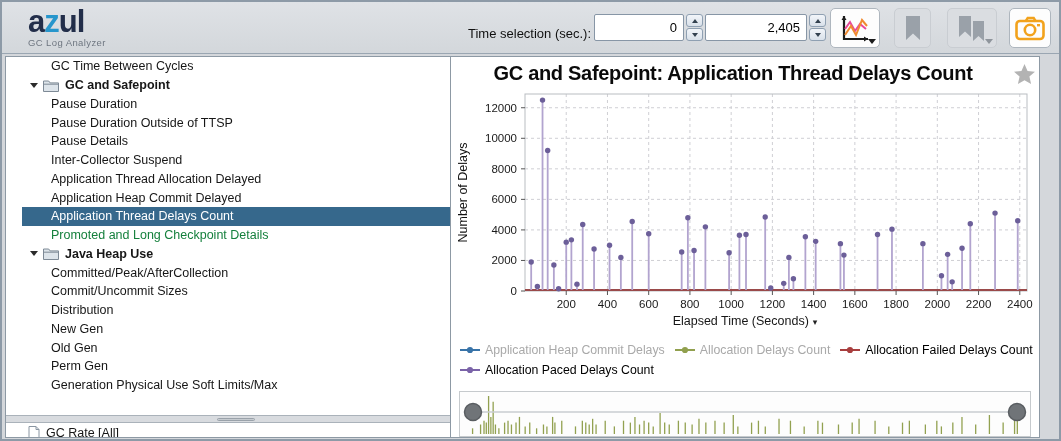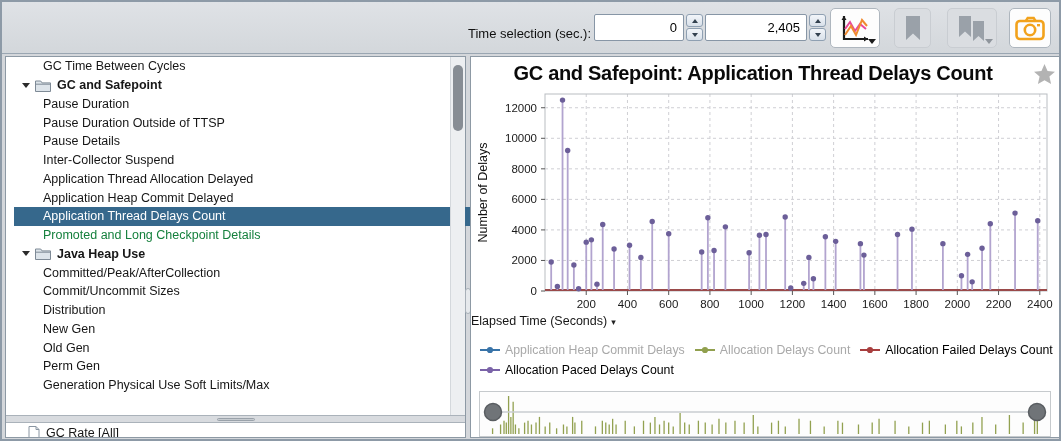--- a/index.html
+++ b/index.html
@@ -48,21 +48,21 @@
   .tool-btn.disabled { background: #dadde1; border: 1px solid #c9cdd2; }
   .dd-corner { position: absolute; right: 3px; bottom: 3px; width:0; height:0;
     border-left:4px solid transparent; border-right:4px solid transparent; border-top:5px solid #1c1c1c; }
   .tool-btn.disabled .dd-corner { border-top-color:#8f959c; }
 
   
   .left-panel {
     position: absolute; left: 3px; top: 54px; width: 461px; height: 382px;
     background: #fff; border: 1px solid #8d99a4;
   }
-  .tree { position: absolute; left: 8px; top: 0; width: 520px; height: 358px; overflow: hidden; }
+  .tree { position: absolute; left: 16px; top: 0; width: 520px; height: 358px; overflow: hidden; }
   .tree-row { height: 18.75px; display: flex; align-items: center; padding-left: 29px;
     font-size: 12.5px; color: #161616; white-space: nowrap; }
   .tree-row.folder { padding-left: 8px; font-weight: bold; }
   .tree-row.folder .tw-arrow { width:0; height:0; border-left:4.5px solid transparent; border-right:4.5px solid transparent; border-top:5.5px solid #2b2b2b; margin-right: 5px; }
   .tree-row.folder .folder-ic { margin-right: 6px; display:flex; }
   .tree-row.selected { background: #36688c; color: #fff; }
   .tree-row.disabled { color: #15803d; }
 
   .tree-scrollbar { position: absolute; right: 0; top: 0; width: 15px; height: 358px;
     background: #edeff1; border-left: 1px solid #d4d8dc; }
@@ -77,49 +77,53 @@
   .bottom-tree { position: absolute; left: 0; right: 0; top: 366px; bottom: 0;
     background: #fff; overflow: hidden; }
   .bottom-row { display: flex; align-items: center; padding-left: 22px; margin-top: 3px;
     font-size: 12.5px; color: #161616; }
   .bottom-row .doc-ic { margin-right: 6px; display: flex; }
 
   .v-splitter-grip { position: absolute; left: 463px; top: 286px; width: 6px; height: 26px;
     background: #e6e9ec; border: 1px solid #a8b0b8; border-radius: 3px; }
 
   .right-panel {
-    position: absolute; left: 468px; top: 54px; width: 590px; height: 382px;
+    position: absolute; left: 448px; top: 54px; width: 590px; height: 382px;
     background: #fff; border: 1px solid #8d99a4; overflow: hidden;
   }
   .chart-title { position: absolute; left: 0; right: 24px; top: 5px; text-align: center;
     font-size: 20px; font-weight: bold; color: #0a0a0a; letter-spacing: -0.3px; white-space: nowrap; }
   .title-star { position: absolute; right: 3px; top: 6px; }
 
   .chart-svg { position: absolute; left: 0; top: 32px; }
 
-  .xlabel { position: absolute; left: 0; right: 0; top: 257px; 
+  .xlabel { position: absolute; left: 0; right: 0; top: 257px; text-align: center;
     font-size: 12.5px; color: #161616; }
   .xlabel .dd { font-size: 9px; color: #222; margin-left: 4px; }
 
   .legend { position: absolute; left: 9px; top: 283px; font-size: 12.3px; line-height: 20px; }
   .legend-row { display: flex; align-items: center; }
   .legend-entry { display: flex; align-items: center; margin-right: 10px; white-space: nowrap; }
   .legend-entry svg { margin-right: 5px; }
   .legend-entry.off .lg-label { color: #a9a9a9; }
   .legend-entry .lg-label { color: #000; }
 
   .overview { position: absolute; left: 8px; top: 334px; width: 572px; height: 46px;
     background: #fdfdfd; border: 1px solid #c6cacd; }
 </style>
 </head>
 <body>
 
 <div class="app">
 
   <div class="toolbar">
+    <div class="logo">
+      <div class="brand"><span>a</span><span class="z">z</span><span>ul</span></div>
+      <div class="subtitle">GC Log Analyzer</div>
+    </div>
 
     <div class="time-label">Time selection (sec.):</div>
 
     <div class="spin-group" style="left:592px;">
       <input style="width: 90px;" value="0">
       <div class="spin-btns">
         <button class="spin-btn">
             <span class="tri-up"></span>
           </button>
         <button class="spin-btn">

